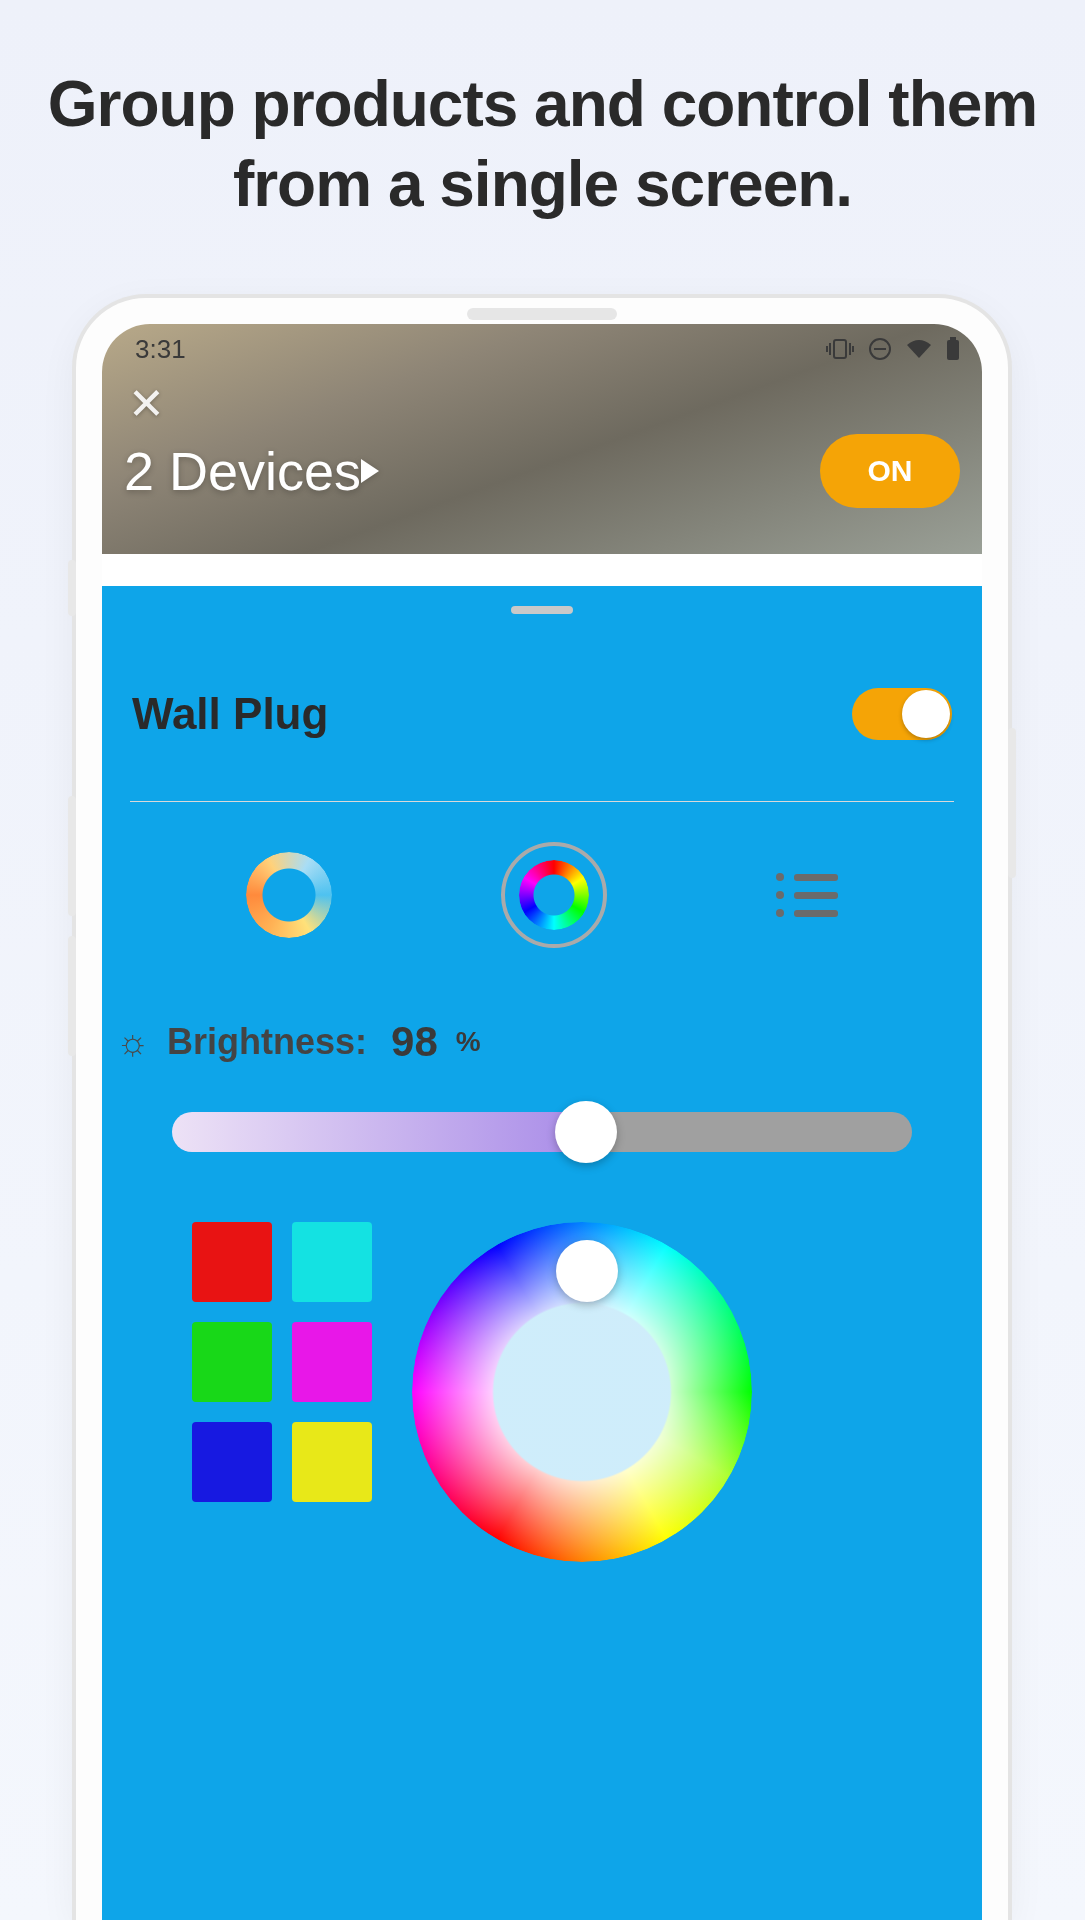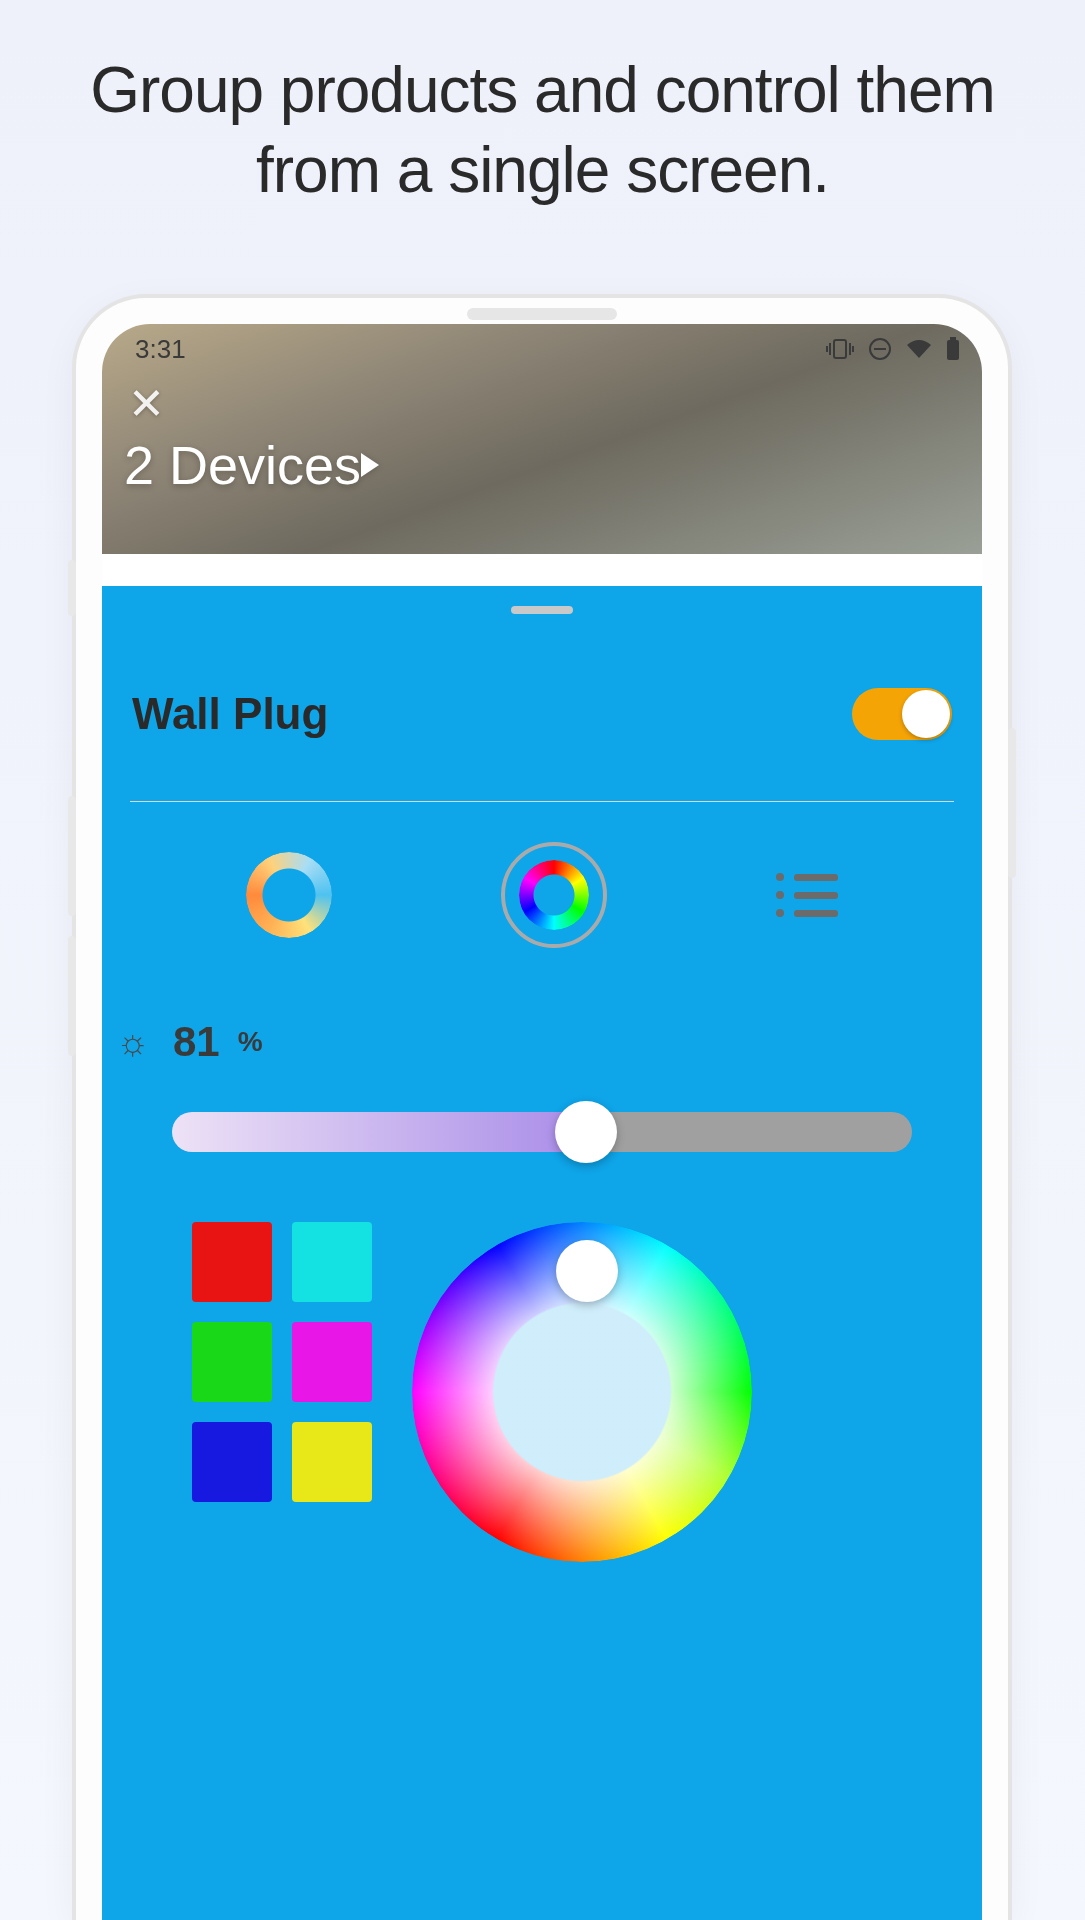--- a/index.html
+++ b/index.html
@@ -7,24 +7,24 @@
       width: 1085px;
       height: 1920px;
       background: linear-gradient(180deg, #eef1fa 0%, #f4f7fd 100%);
       font-family: -apple-system, "Helvetica Neue", Arial, sans-serif;
       overflow: hidden;
       position: relative;
     }
     .promo-text {
       text-align: center;
       font-size: 64px;
-      font-weight: 400;
+      font-weight: 700;
       color: #2a2a2a;
       line-height: 1.25;
-      padding: 50px 40px 0;
+      padding: 64px 40px 0;
       letter-spacing: -1px;
     }
     .phone {
       position: absolute;
       left: 76px;
       top: 298px;
       width: 932px;
       height: 1622px;
       background: #fdfdfd;
       border-radius: 70px 70px 0 0;
@@ -216,20 +216,21 @@
               <rect x="4" y="0" width="6" height="3" fill="#3a3a3a"></rect>
             </svg>
         </div>
       </div>
       <div class="close-x">✕</div>
       <div class="devices-row">
         <div class="devices-title">
           <span>2 Devices</span>
           <span class="tri-right"></span>
         </div>
+        <div class="on-pill">ON</div>
       </div>
     </div>
 
     <div class="sheet">
       <div class="grab"></div>
 
       <div style="height:40px"></div>
       <div class="device-row">
         <div class="device-name">Wall Plug</div>
         <div class="toggle"></div>
@@ -252,21 +253,22 @@
             </div>
           <div class="row">
               <span class="dot"></span>
               <span class="line"></span>
             </div>
         </div>
       </div>
 
       <div class="brightness-row">
         <span class="sun-icon">☼</span>
-        <span class="brightness-num">81</span>
+        <span class="brightness-label">Brightness:</span>
+        <span class="brightness-num">98</span>
         <span class="brightness-pct">%</span>
       </div>
 
       <div class="slider">
         <div class="slider-track"></div>
         <div class="slider-thumb" style="left:56%"></div>
       </div>
 
       <div class="color-section">
         <div class="swatches">

